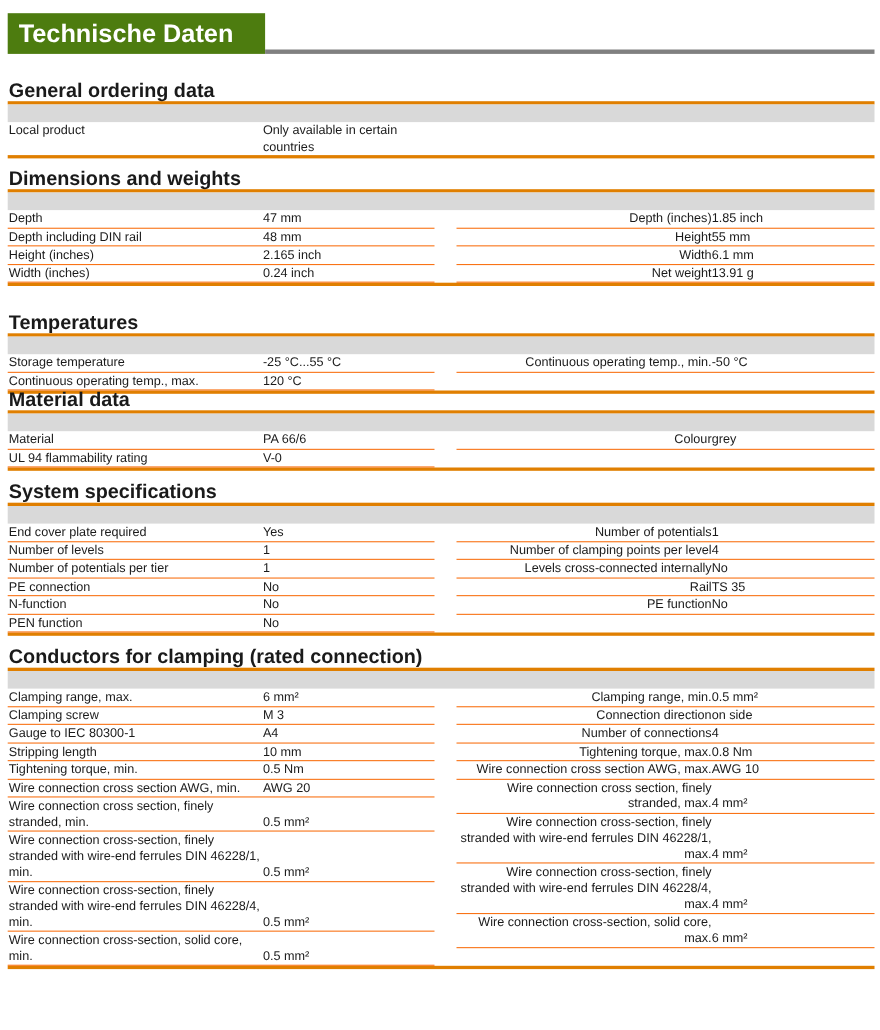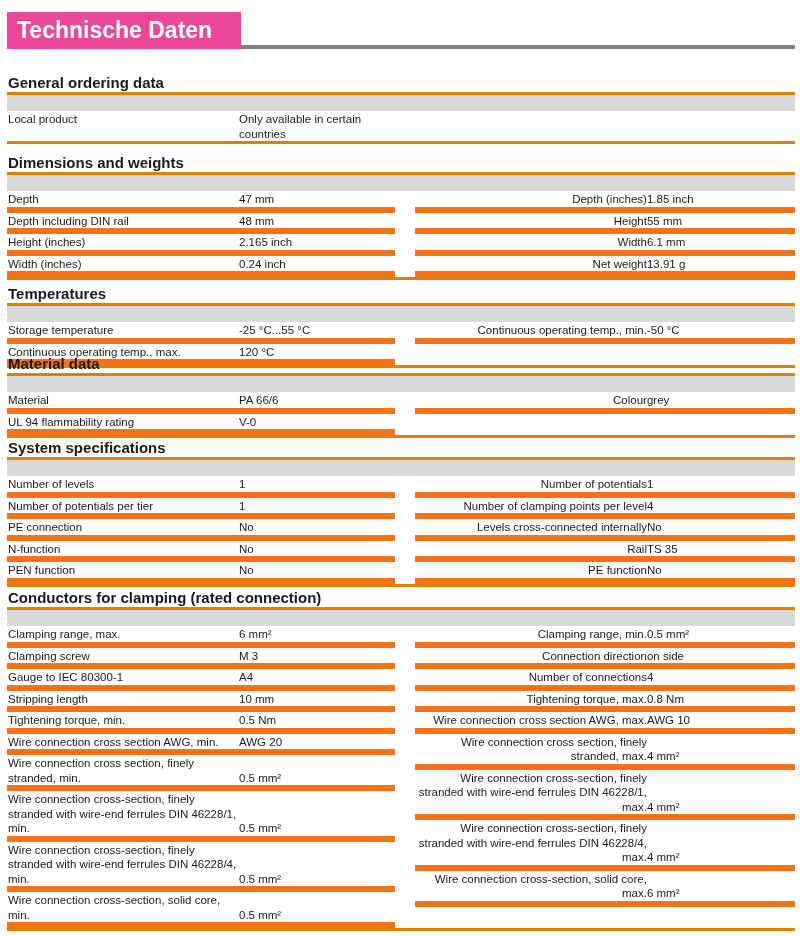--- a/index.html
+++ b/index.html
@@ -1,31 +1,31 @@
 <!DOCTYPE html>
 <html><head>
 <meta charset="utf-8">
 <style>
   html, body { margin: 0; padding: 0; background: #ffffff; }
   body { width: 800px; height: 936px; position: relative; overflow: hidden;
          font-family: "Liberation Sans", sans-serif; color: #1a1a1a; font-size: 11.5px; }
   .page-title-wrap { position: absolute; left: 7px; top: 12px; width: 788px; height: 37px; }
-  .page-title { position: absolute; left: 0; top: 0; height: 37px; width: 234px; background: #ec4899;
+  .page-title { position: absolute; left: 0; top: 0; height: 37px; width: 234px; background: #4d7c0f;
                 color: #ffffff; font-weight: bold; font-size: 23px; line-height: 37px; padding-left: 10px;
                 box-sizing: border-box; }
   .page-title-rule { position: absolute; left: 234px; right: 0; top: 33px; height: 4px; background: #808080; }
 
   .section { position: absolute; left: 7px; width: 788px; }
-  .section-title { font-weight: bold; font-size: 15px; height: 19px; line-height: 19px; padding-left: 1px; }
+  .section-title { font-weight: bold; font-size: 18px; height: 19px; line-height: 19px; padding-left: 1px; }
   .orange-rule { height: 3px; background: #e07f00; }
   .grey-band { height: 16px; background: #d9d9d9; }
   .cols { display: flex; gap: 12px; }
   .col { width: 394px; box-sizing: border-box; }
   .col.right { padding-left: 8px; text-align: right; }
-  .row { display: flex; border-bottom: 6px solid #f97316; min-height: 16px; box-sizing: border-box; }
+  .row { display: flex; border-bottom: 1px solid #f97316; min-height: 16px; box-sizing: border-box; }
   .row.last { border-bottom: none; }
   .row .lbl { width: 231px; padding-left: 1px; line-height: 14.5px; padding-top: 1px; }
   .row .val { flex: 1; line-height: 14.5px; display: flex; align-items: flex-end; padding-top: 1px; }
   .col.right .row .lbl { width: 231px; }
   .bottom-rule { height: 3px; background: #e07f00; }
 </style>
 </head>
 <body>
 
 <div class="page-title-wrap">
@@ -140,20 +140,24 @@
     </div>
     <div class="bottom-rule"></div>
   </div>
 <div class="section" style="top:438px">
     <div class="section-title">System specifications</div>
     <div class="orange-rule"></div>
     <div class="grey-band"></div>
     <div class="cols">
       <div class="col left">
         <div class="row">
+          <div class="lbl">End cover plate required</div>
+          <div class="val">Yes</div>
+        </div>
+        <div class="row">
           <div class="lbl">Number of levels</div>
           <div class="val">1</div>
         </div>
         <div class="row">
           <div class="lbl">Number of potentials per tier</div>
           <div class="val">1</div>
         </div>
         <div class="row">
           <div class="lbl">PE connection</div>
           <div class="val">No</div>

